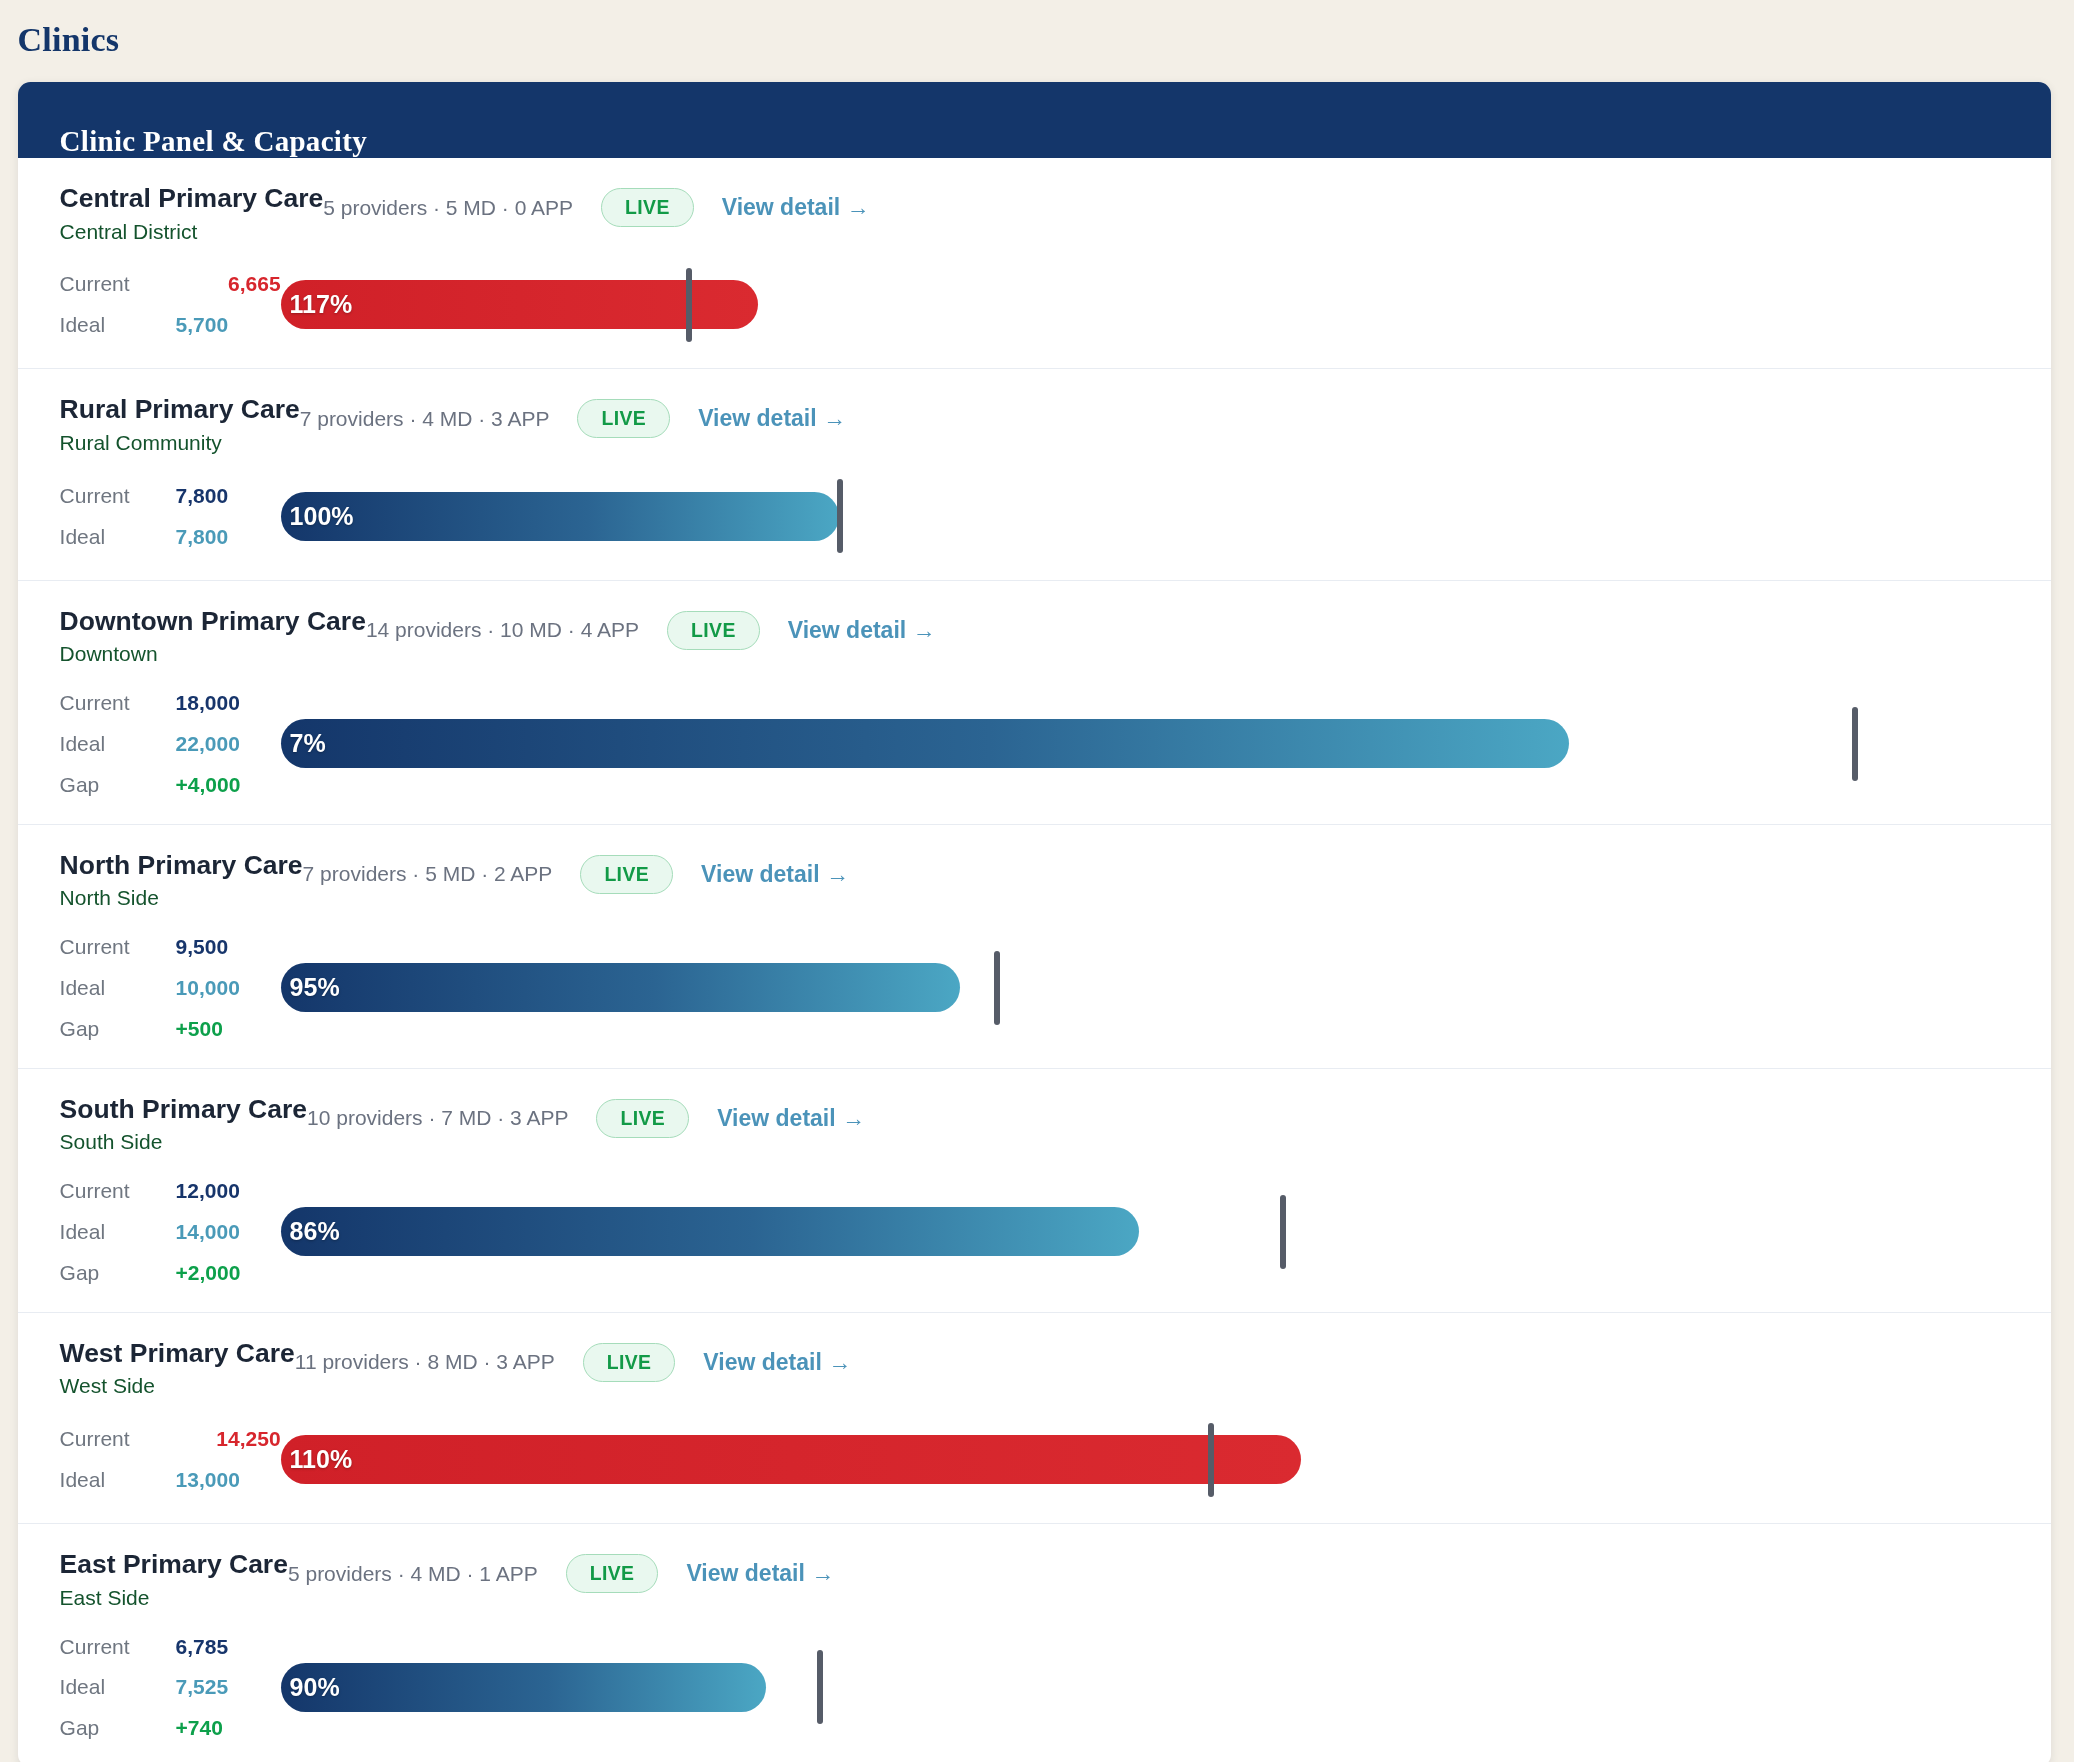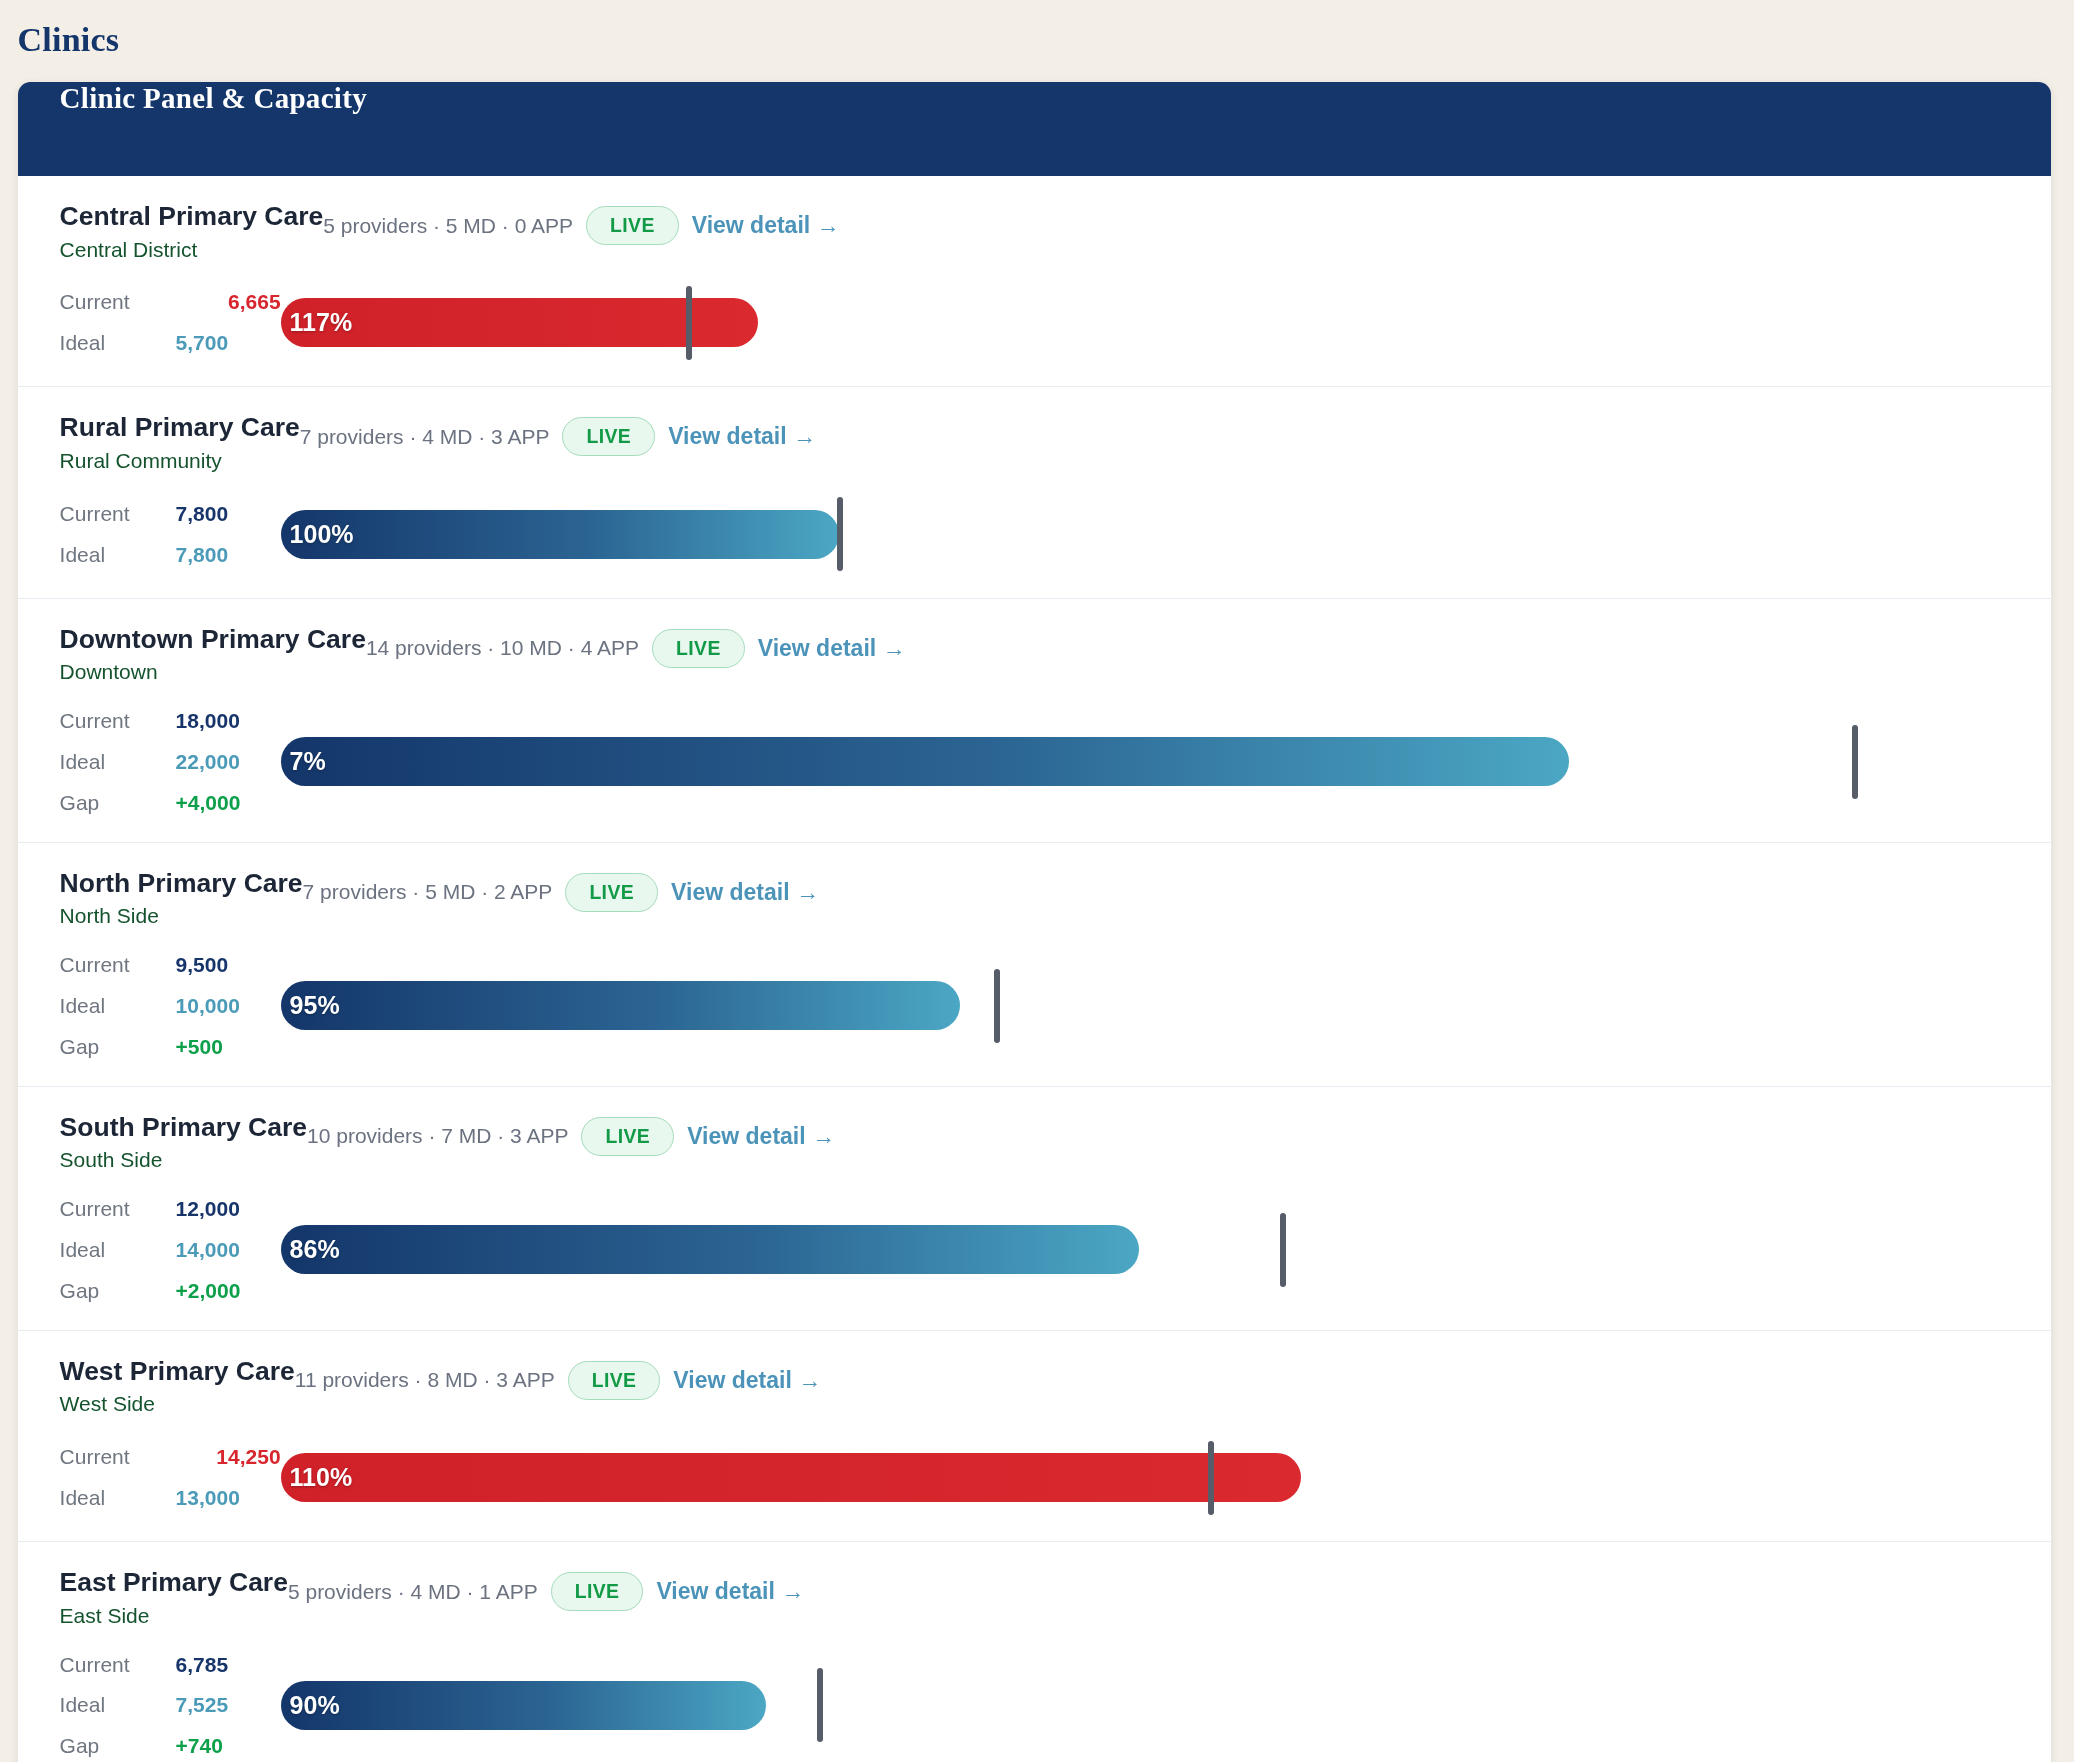--- a/index.html
+++ b/index.html
@@ -13,33 +13,33 @@
   .page-title {
     font-family:"Liberation Serif", serif;
     font-weight:700; font-size:34px; color:#14366a;
     letter-spacing:0.2px; margin-bottom:23px;
   }
   .card {
     width:2033px; background:#ffffff; border-radius:12.4px;
     overflow:hidden; box-shadow:0 2.6px 8.8px rgba(30,40,60,0.10);
   }
   .card-header {
-    background:#14366a; height:94px;
-    display:flex; align-items:flex-start; padding-left:42px;
+    background:#14366a; height:76px;
+    display:flex; align-items:flex-end; padding-left:42px;
   }
   .card-header-title {
     font-family:"Liberation Serif", serif;
     font-weight:700; font-size:29px; color:#ffffff; letter-spacing:0.3px;
   }
   .row { padding:23px 35px 23px 42px; border-bottom:1.8px solid #e8ecf2; }
   .row:last-child { border-bottom:none; }
   .row-head { display:flex; align-items:flex-start; }
   .clinic-name { font-size:26.5px; font-weight:700; color:#1c2636; line-height:34px; }
   .clinic-loc  { font-size:21px; color:#14532d; line-height:26.5px; margin-top:3.5px; }
-  .row-meta { display:flex; align-items:center; gap:13px; margin-top:7px; }
+  .row-meta { display:flex; align-items:center; gap:28px; margin-top:7px; }
   .providers { font-size:21px; color:#6b7280; }
   .live-badge {
     font-size:19.4px; font-weight:700; color:#129a47; letter-spacing:0.4px;
     background:#e9f8ef; border:1.8px solid #a5dcba; border-radius:881px;
     padding:7px 23px; line-height:23px;
   }
   .view-detail {
     font-size:23px; font-weight:700; color:#4b93b9; text-decoration:none;
     cursor:pointer; white-space:nowrap;
   }

